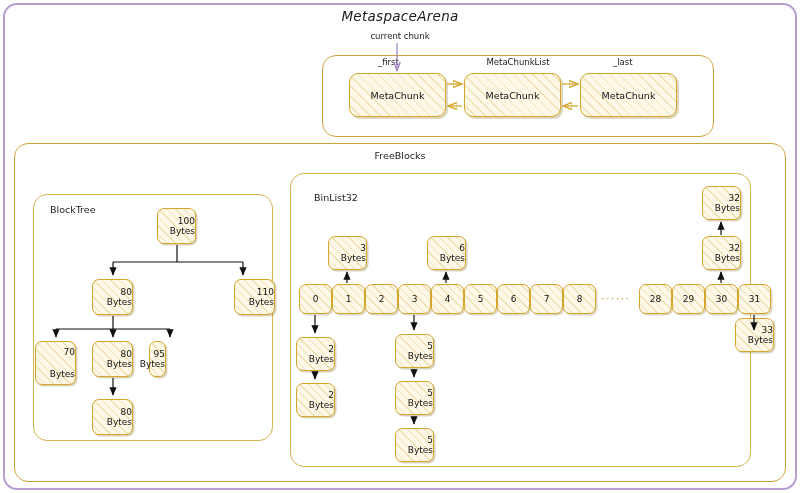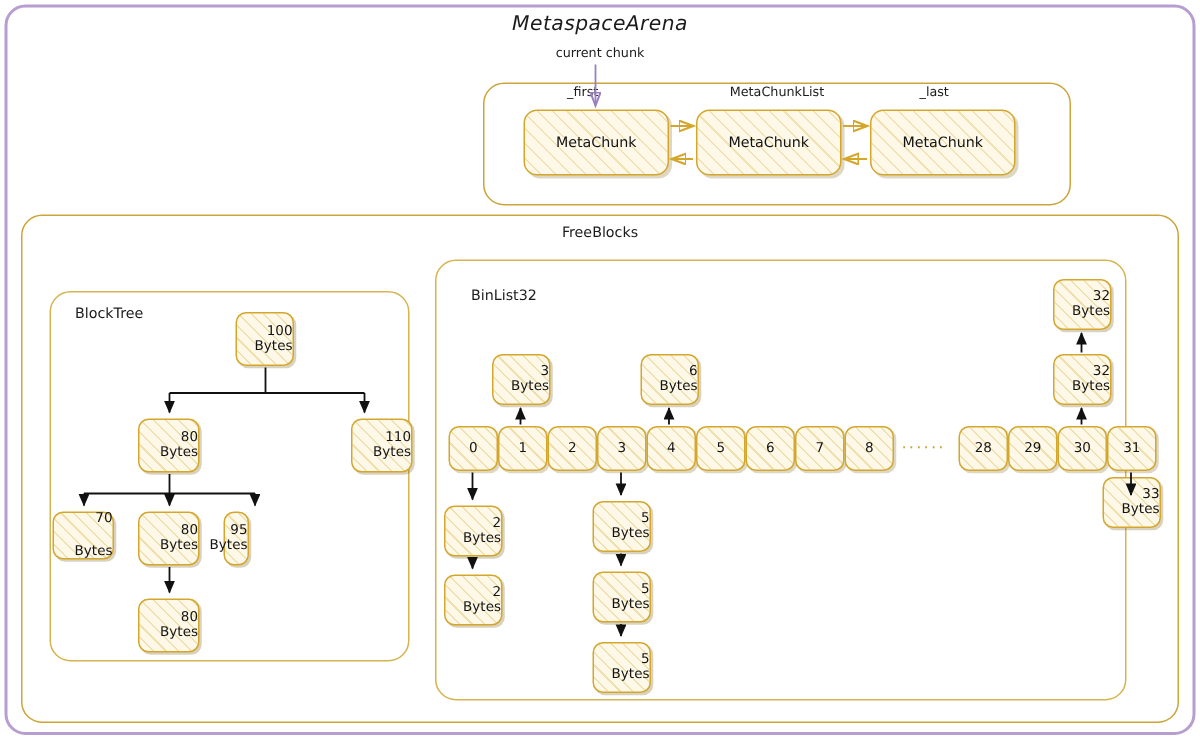--- a/index.html
+++ b/index.html
@@ -97,21 +97,21 @@
     <span class="l2">Bytes</span>
   </div>
   <div class="box" style="left:92px;top:279px;width:41px;height:36px;">
     <span class="l1">80</span>
     <span class="l2">Bytes</span>
   </div>
   <div class="box" style="left:234px;top:279px;width:41px;height:36px;">
     <span class="l1">110</span>
     <span class="l2">Bytes</span>
   </div>
-  <div class="box" style="left:35px;top:341px;width:41px;height:32px;gap:12px;">
+  <div class="box" style="left:35px;top:341px;width:41px;height:44px;gap:12px;">
     <span class="l1">70</span>
     <span class="l2">Bytes</span>
   </div>
   <div class="box" style="left:92px;top:341px;width:41px;height:36px;">
     <span class="l1">80</span>
     <span class="l2">Bytes</span>
   </div>
   <div class="box" style="left:149px;top:341px;width:17px;height:36px;">
     <span class="l1">95</span>
     <span class="l2">Bytes</span>

